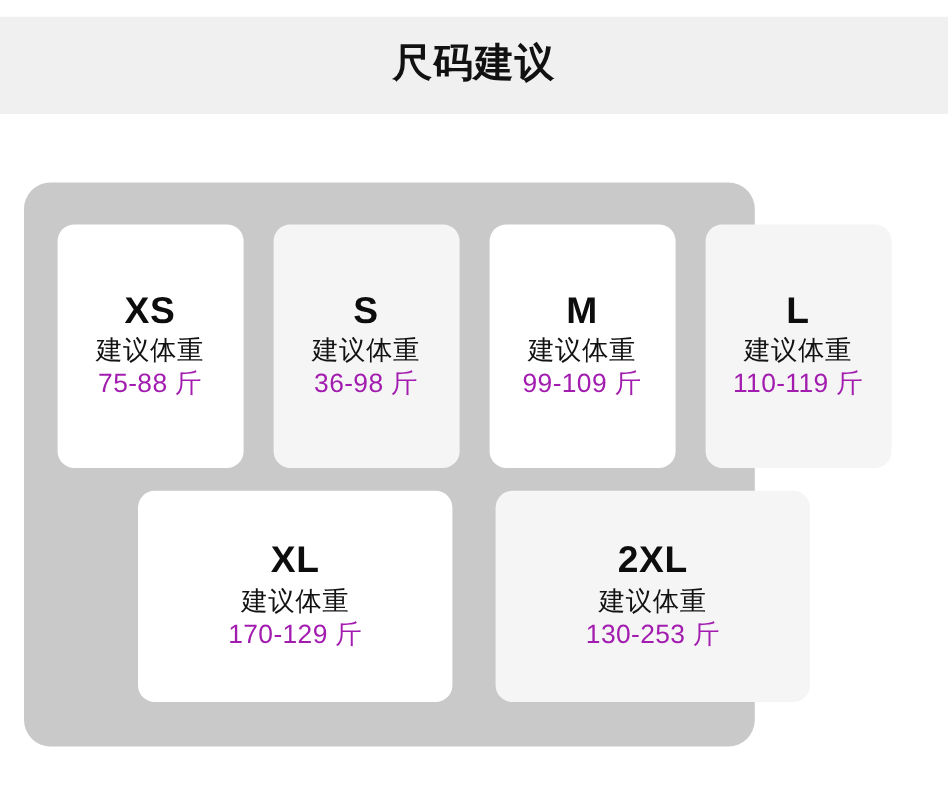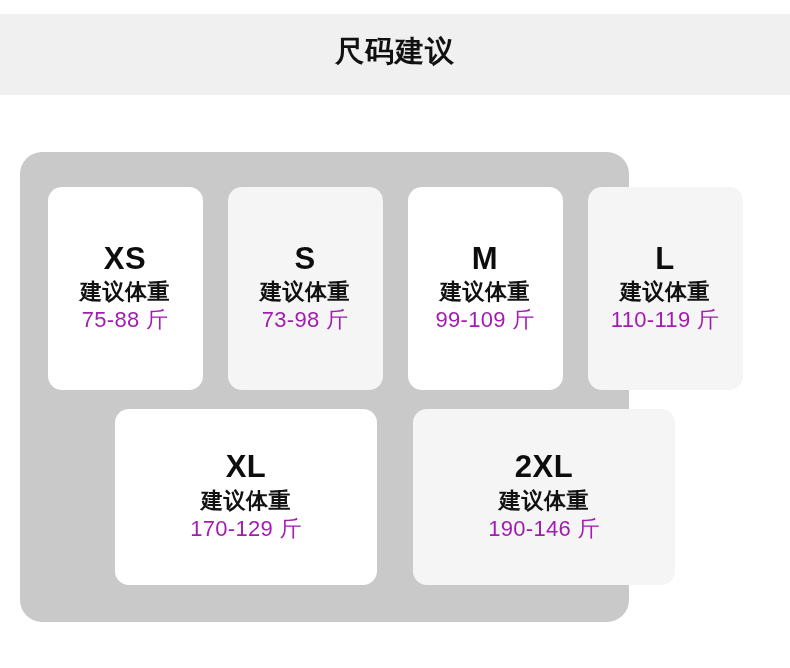--- a/index.html
+++ b/index.html
@@ -24,21 +24,21 @@
     width: 790px;
     height: 81px;
     background: #f0f0f0;
     display: flex;
     flex-direction: column;
     align-items: center;
     justify-content: center;
     box-sizing: border-box;
   }
   .header-title {
-    font-size: 29px;
+    font-size: 33px;
     font-weight: bold;
     color: #111111;
     letter-spacing: 1px;
     line-height: 1.1;
     margin-bottom: 5px;
   }
   .header-subtitle {
     font-size: 13px;
     font-weight: 400;
     color: #3a3a3a;
@@ -104,21 +104,21 @@
   .card-size-label {
     font-size: 31px;
     font-weight: bold;
     color: #0d0d0d;
     line-height: 1.05;
     letter-spacing: 0.5px;
     margin-bottom: 3px;
   }
   .card-weight-caption {
     font-size: 22px;
-    font-weight: 700;
+    font-weight: 400;
     color: #121212;
     line-height: 1.28;
     letter-spacing: 0.5px;
   }
   .card-weight-range {
     font-size: 22px;
     font-weight: 400;
     color: #a21caf;
     line-height: 1.28;
     letter-spacing: 0.3px;
@@ -137,21 +137,21 @@
 
     <div class="size-card tone-white">
       <div class="card-size-label">XS</div>
       <div class="card-weight-caption">建议体重</div>
       <div class="card-weight-range">75-88 斤</div>
     </div>
 
     <div class="size-card tone-offwhite">
       <div class="card-size-label">S</div>
       <div class="card-weight-caption">建议体重</div>
-      <div class="card-weight-range">73-98 斤</div>
+      <div class="card-weight-range">36-98 斤</div>
     </div>
 
     <div class="size-card tone-white">
       <div class="card-size-label">M</div>
       <div class="card-weight-caption">建议体重</div>
       <div class="card-weight-range">99-109 斤</div>
     </div>
 
     <div class="size-card tone-offwhite">
       <div class="card-size-label">L</div>
@@ -165,18 +165,18 @@
 
     <div class="size-card tone-white">
       <div class="card-size-label">XL</div>
       <div class="card-weight-caption">建议体重</div>
       <div class="card-weight-range">170-129 斤</div>
     </div>
 
     <div class="size-card tone-offwhite">
       <div class="card-size-label">2XL</div>
       <div class="card-weight-caption">建议体重</div>
-      <div class="card-weight-range">190-146 斤</div>
+      <div class="card-weight-range">130-253 斤</div>
     </div>
 
   </div>
 
 </div>
 
 </body></html>

